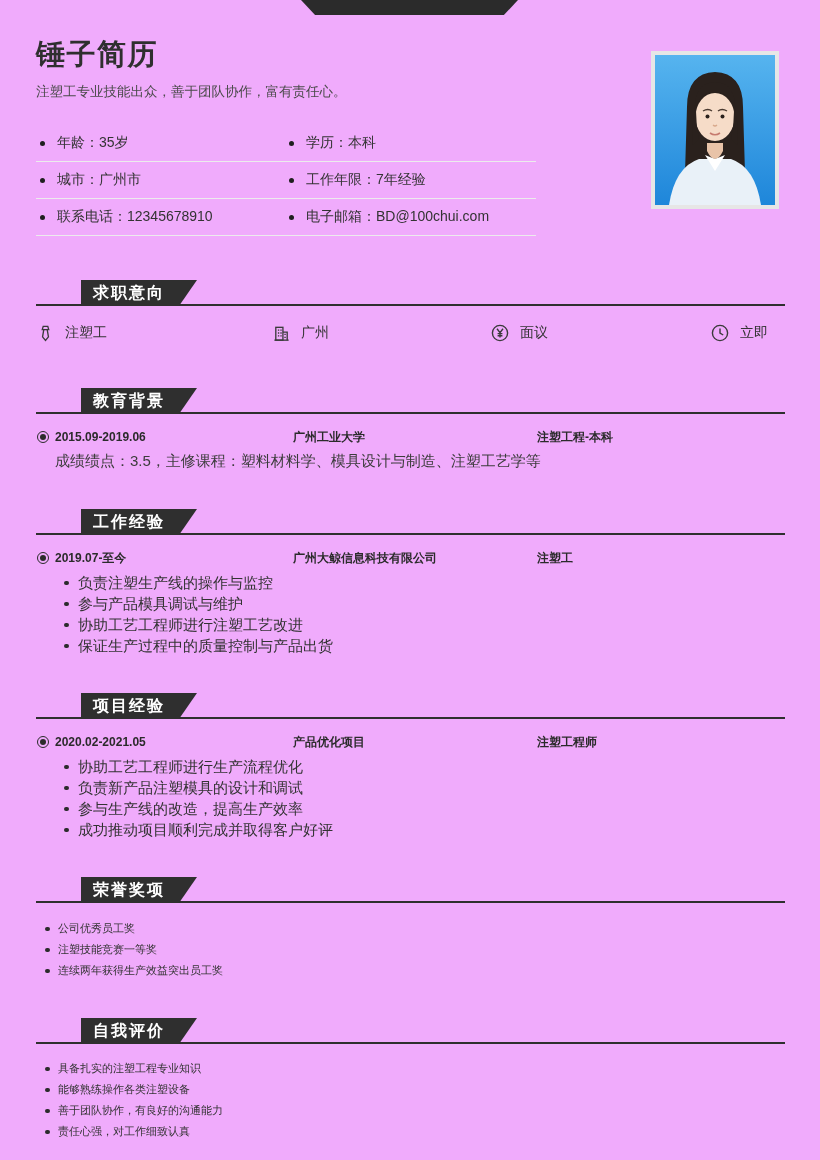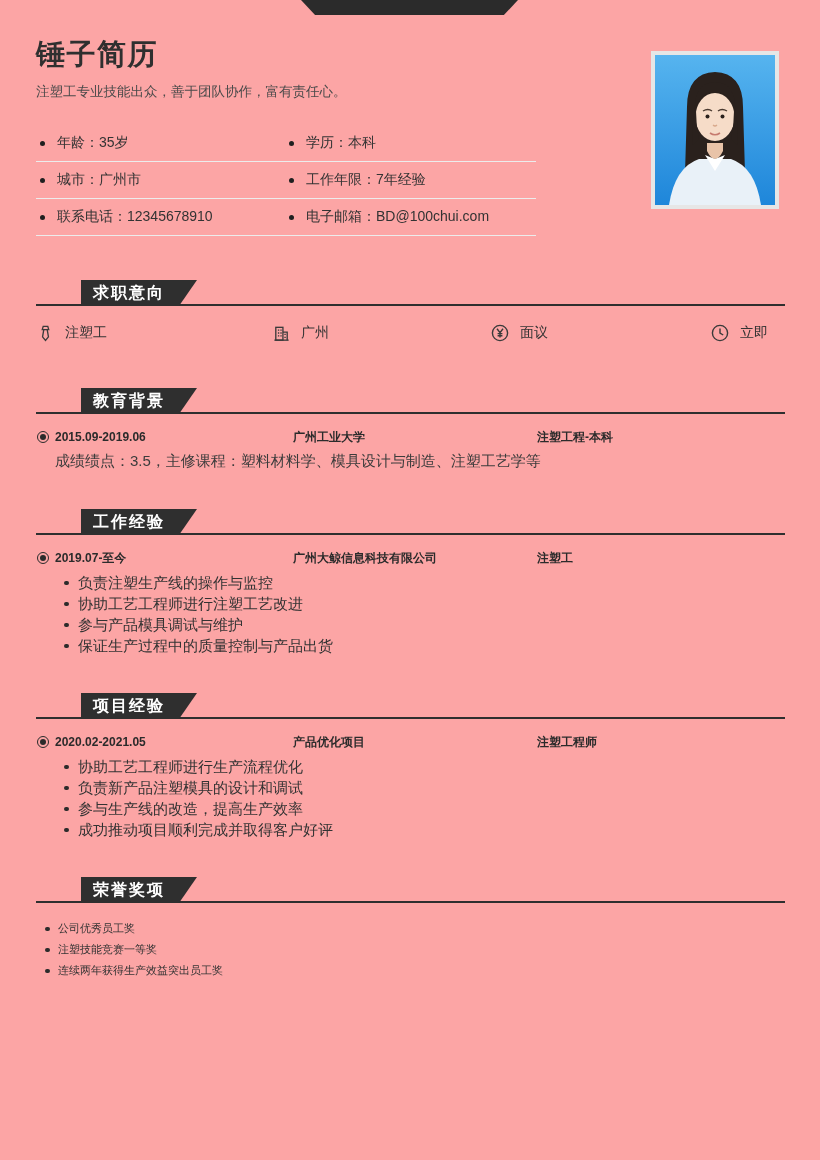--- a/index.html
+++ b/index.html
@@ -1,18 +1,18 @@
 <!DOCTYPE html>
 <html><head>
 <meta charset="utf-8">
 <style>
   * { margin:0; padding:0; box-sizing:border-box; }
   html,body { background:#fff; }
   body { font-family:"Liberation Sans","DejaVu Sans",sans-serif; }
-  .page { position:relative; width:820px; height:1160px; background:#fca5a5; padding:0 35px 0 36px; overflow:hidden; margin:0 auto; }
+  .page { position:relative; width:820px; height:1160px; background:#f0abfc; padding:0 35px 0 36px; overflow:hidden; margin:0 auto; }
 
   
   .top-banner { position:absolute; left:301px; top:0; width:217px; height:15px; background:#2b2b2b;
     clip-path:polygon(0 0,100% 0,93.5% 100%,6.5% 100%); }
 
   
   .title { margin-top:36px; font-size:29px; line-height:36px; font-weight:600; color:#2f2f2f; letter-spacing:1.5px; }
   .subtitle { margin-top:10px; font-size:13.5px; line-height:19px; color:#4a4a4a; }
 
   
@@ -188,22 +188,22 @@
     <div class="entry-head">
       <div class="cell-date">
         <span class="marker"></span>
         <span>2019.07-至今</span>
       </div>
       <div>广州大鲸信息科技有限公司</div>
       <div>注塑工</div>
     </div>
     <ul class="sub-list">
       <li>负责注塑生产线的操作与监控</li>
+      <li>参与产品模具调试与维护</li>
       <li>协助工艺工程师进行注塑工艺改进</li>
-      <li>参与产品模具调试与维护</li>
       <li>保证生产过程中的质量控制与产品出货</li>
     </ul>
   </div>
 
   <div class="section mt37">
     <div class="sec-head">
       <span class="sec-banner">项目经验</span>
     </div>
     <div class="entry-head">
       <div class="cell-date">
@@ -225,13 +225,24 @@
     <div class="sec-head">
       <span class="sec-banner">荣誉奖项</span>
     </div>
     <ul class="flat-list">
       <li>公司优秀员工奖</li>
       <li>注塑技能竞赛一等奖</li>
       <li>连续两年获得生产效益突出员工奖</li>
     </ul>
   </div>
 
+  <div class="section mt37">
+    <div class="sec-head">
+      <span class="sec-banner">自我评价</span>
+    </div>
+    <ul class="flat-list tight">
+      <li>具备扎实的注塑工程专业知识</li>
+      <li>能够熟练操作各类注塑设备</li>
+      <li>善于团队协作，有良好的沟通能力</li>
+      <li>责任心强，对工作细致认真</li>
+    </ul>
+  </div>
 </div>
 
 </body></html>

